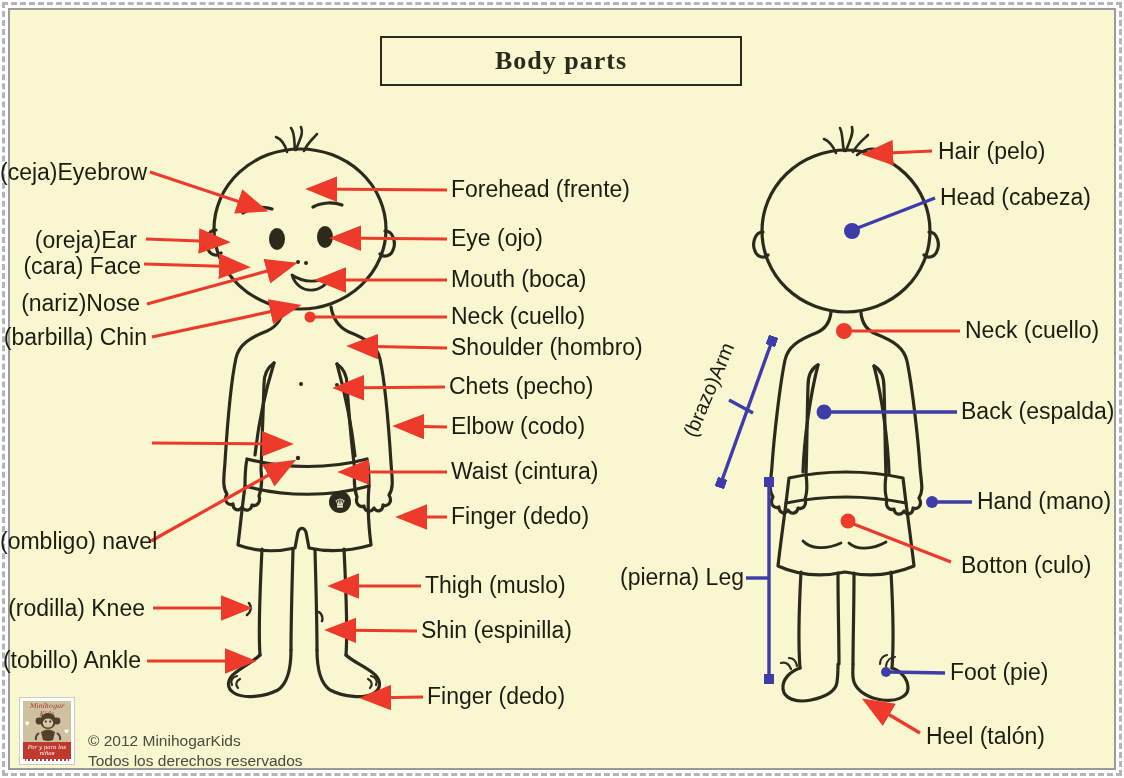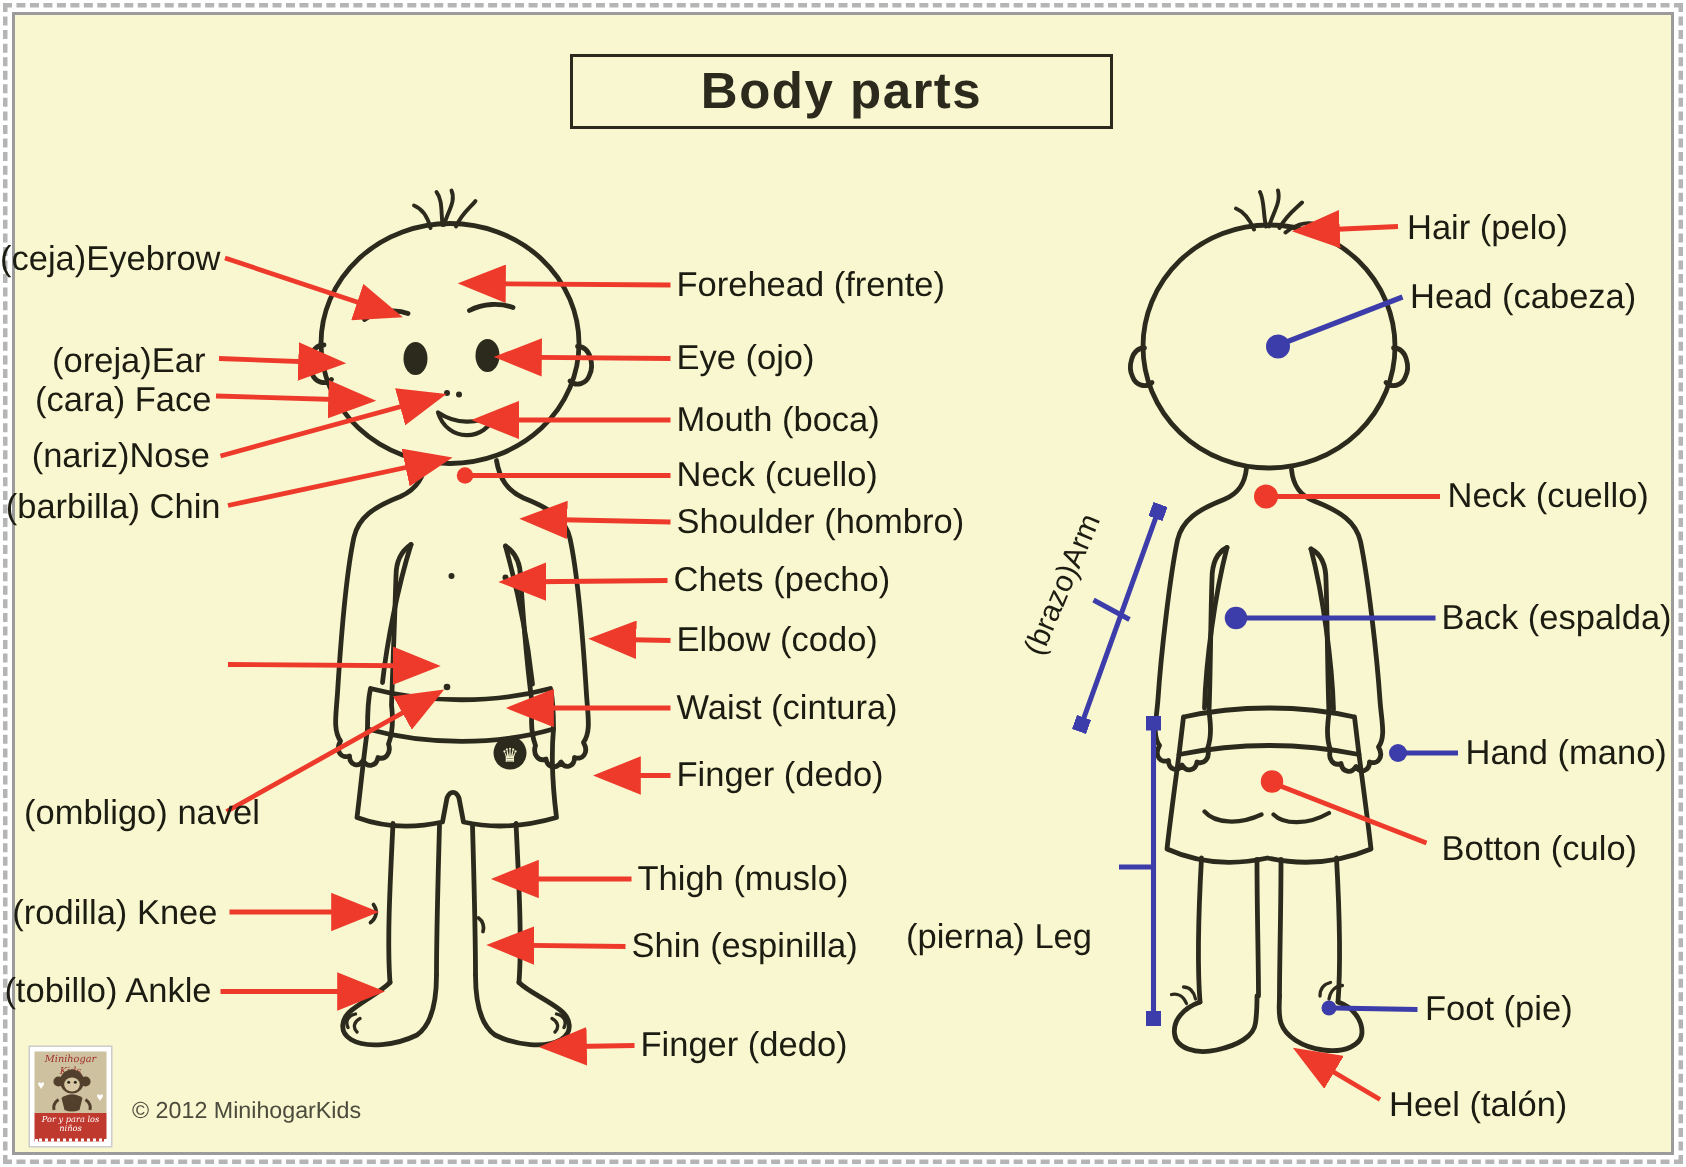--- a/index.html
+++ b/index.html
@@ -7,21 +7,21 @@
     position:relative;width:1124px;height:778px;background:#ffffff;
     font-family:"Liberation Sans",sans-serif;overflow:hidden;
   }
   #dashed-frame{position:absolute;inset:2px;border:3px dashed #b5b5b5;pointer-events:none;}
   #board{position:absolute;left:8px;top:8px;right:8px;bottom:8px;
     background:#f8f7cf;border:2px solid #9b9b9b;}
   .lbl{position:absolute;font-size:23px;line-height:21px;color:#1d1c12;white-space:nowrap;}
   .lbl.r{text-align:right;}
   #title-box{position:absolute;left:380px;top:36px;width:358px;height:46px;
     border:2px solid #2b2a1d;background:#f8f7cf;display:flex;align-items:center;justify-content:center;}
-  #title-box span{font-size:34px;font-weight:bold;color:#2b2a1d;letter-spacing:1px;}
+  #title-box span{font-size:26px;font-weight:bold;color:#2b2a1d;letter-spacing:1px;font-family:Liberation Serif, serif;}
   #arm-label{position:absolute;left:709px;top:390px;transform:translate(-50%,-50%) rotate(-67deg);
     font-size:20px;color:#1d1c12;white-space:nowrap;}
   svg.layer{position:absolute;left:0;top:0;}
   #footer-copy{position:absolute;left:88px;top:731px;font-size:15.5px;color:#4b4b3e;line-height:20px;}
   
   #logo{position:absolute;left:20px;top:698px;width:54px;height:66px;background:#ffffff;
     box-shadow:0 0 0 1px #cccccc;display:flex;flex-direction:column;}
   #logo .tan{position:relative;flex:1;margin:3px 3px 0 3px;background:#cec19f;overflow:hidden;}
   #logo .brand{position:absolute;left:0;right:0;top:1px;text-align:center;
     font-family:"DejaVu Serif",serif;font-style:italic;font-size:6.5px;color:#a03128;}
@@ -167,21 +167,21 @@
       <circle cx="932" cy="502" r="6"></circle>
       <circle cx="886" cy="672" r="5"></circle>
     </g>
   </svg>
 
   <div class="lbl r" style="left:0;top:162px;width:138px;">(ceja)Eyebrow</div>
   <div class="lbl r" style="left:0;top:230px;width:137px;">(oreja)Ear</div>
   <div class="lbl r" style="left:0;top:256px;width:141px;">(cara) Face</div>
   <div class="lbl r" style="left:0;top:293px;width:140px;">(nariz)Nose</div>
   <div class="lbl r" style="left:0;top:327px;width:147px;">(barbilla) Chin</div>
-  <div class="lbl r" style="left:0;top:531px;width:146px;padding-left:16px;">(ombligo) navel</div>
+  <div class="lbl r" style="left:0;top:531px;width:146px;">(ombligo) navel</div>
   <div class="lbl r" style="left:0;top:598px;width:145px;">(rodilla) Knee</div>
   <div class="lbl r" style="left:0;top:650px;width:141px;">(tobillo) Ankle</div>
 
   <div class="lbl" style="left:451px;top:179px;">Forehead (frente)</div>
   <div class="lbl" style="left:451px;top:228px;">Eye (ojo)</div>
   <div class="lbl" style="left:451px;top:269px;">Mouth (boca)</div>
   <div class="lbl" style="left:451px;top:306px;">Neck (cuello)</div>
   <div class="lbl" style="left:451px;top:337px;">Shoulder (hombro)</div>
   <div class="lbl" style="left:449px;top:376px;text-align:center;">Chets (pecho)</div>
   <div class="lbl" style="left:451px;top:416px;">Elbow (codo)</div>
@@ -192,21 +192,21 @@
   <div class="lbl" style="left:427px;top:686px;">Finger (dedo)</div>
 
   <div class="lbl" style="left:938px;top:141px;">Hair (pelo)</div>
   <div class="lbl" style="left:940px;top:187px;">Head (cabeza)</div>
   <div class="lbl" style="left:965px;top:320px;">Neck (cuello)</div>
   <div class="lbl" style="left:961px;top:401px;">Back (espalda)</div>
   <div class="lbl" style="left:977px;top:491px;">Hand (mano)</div>
   <div class="lbl" style="left:961px;top:555px;">Botton (culo)</div>
   <div class="lbl" style="left:950px;top:662px;">Foot (pie)</div>
   <div class="lbl" style="left:914px;top:726px;margin-left:12px;">Heel (talón)</div>
-  <div class="lbl r" style="left:588px;top:567px;width:140px;margin-top:47px;">(pierna) Leg</div>
+  <div class="lbl r" style="left:604px;top:567px;width:140px;">(pierna) Leg</div>
   <div id="arm-label">(brazo)Arm</div>
 
   <div id="logo">
     <div class="tan">
       <span class="heart" style="left:2px;top:18px;">♥</span>
       <span class="heart" style="right:2px;top:26px;">♥</span>
       <div class="brand">Minihogar Kids</div>
       <svg width="34" height="32" style="position:absolute;left:8px;top:9px;">
         <circle cx="17" cy="11" r="8" fill="#53402c"></circle>
         <circle cx="8" cy="11" r="3.4" fill="#53402c"></circle>
@@ -219,14 +219,15 @@
       </svg>
     </div>
     <div class="red">
       <div class="tagline">Por y para los niños</div>
     </div>
     <div class="pad"></div>
   </div>
 
   <div id="footer-copy">
     <div>© 2012 MinihogarKids</div>
+    <div>Todos los derechos reservados</div>
   </div>
 </div>
 
 </body></html>

